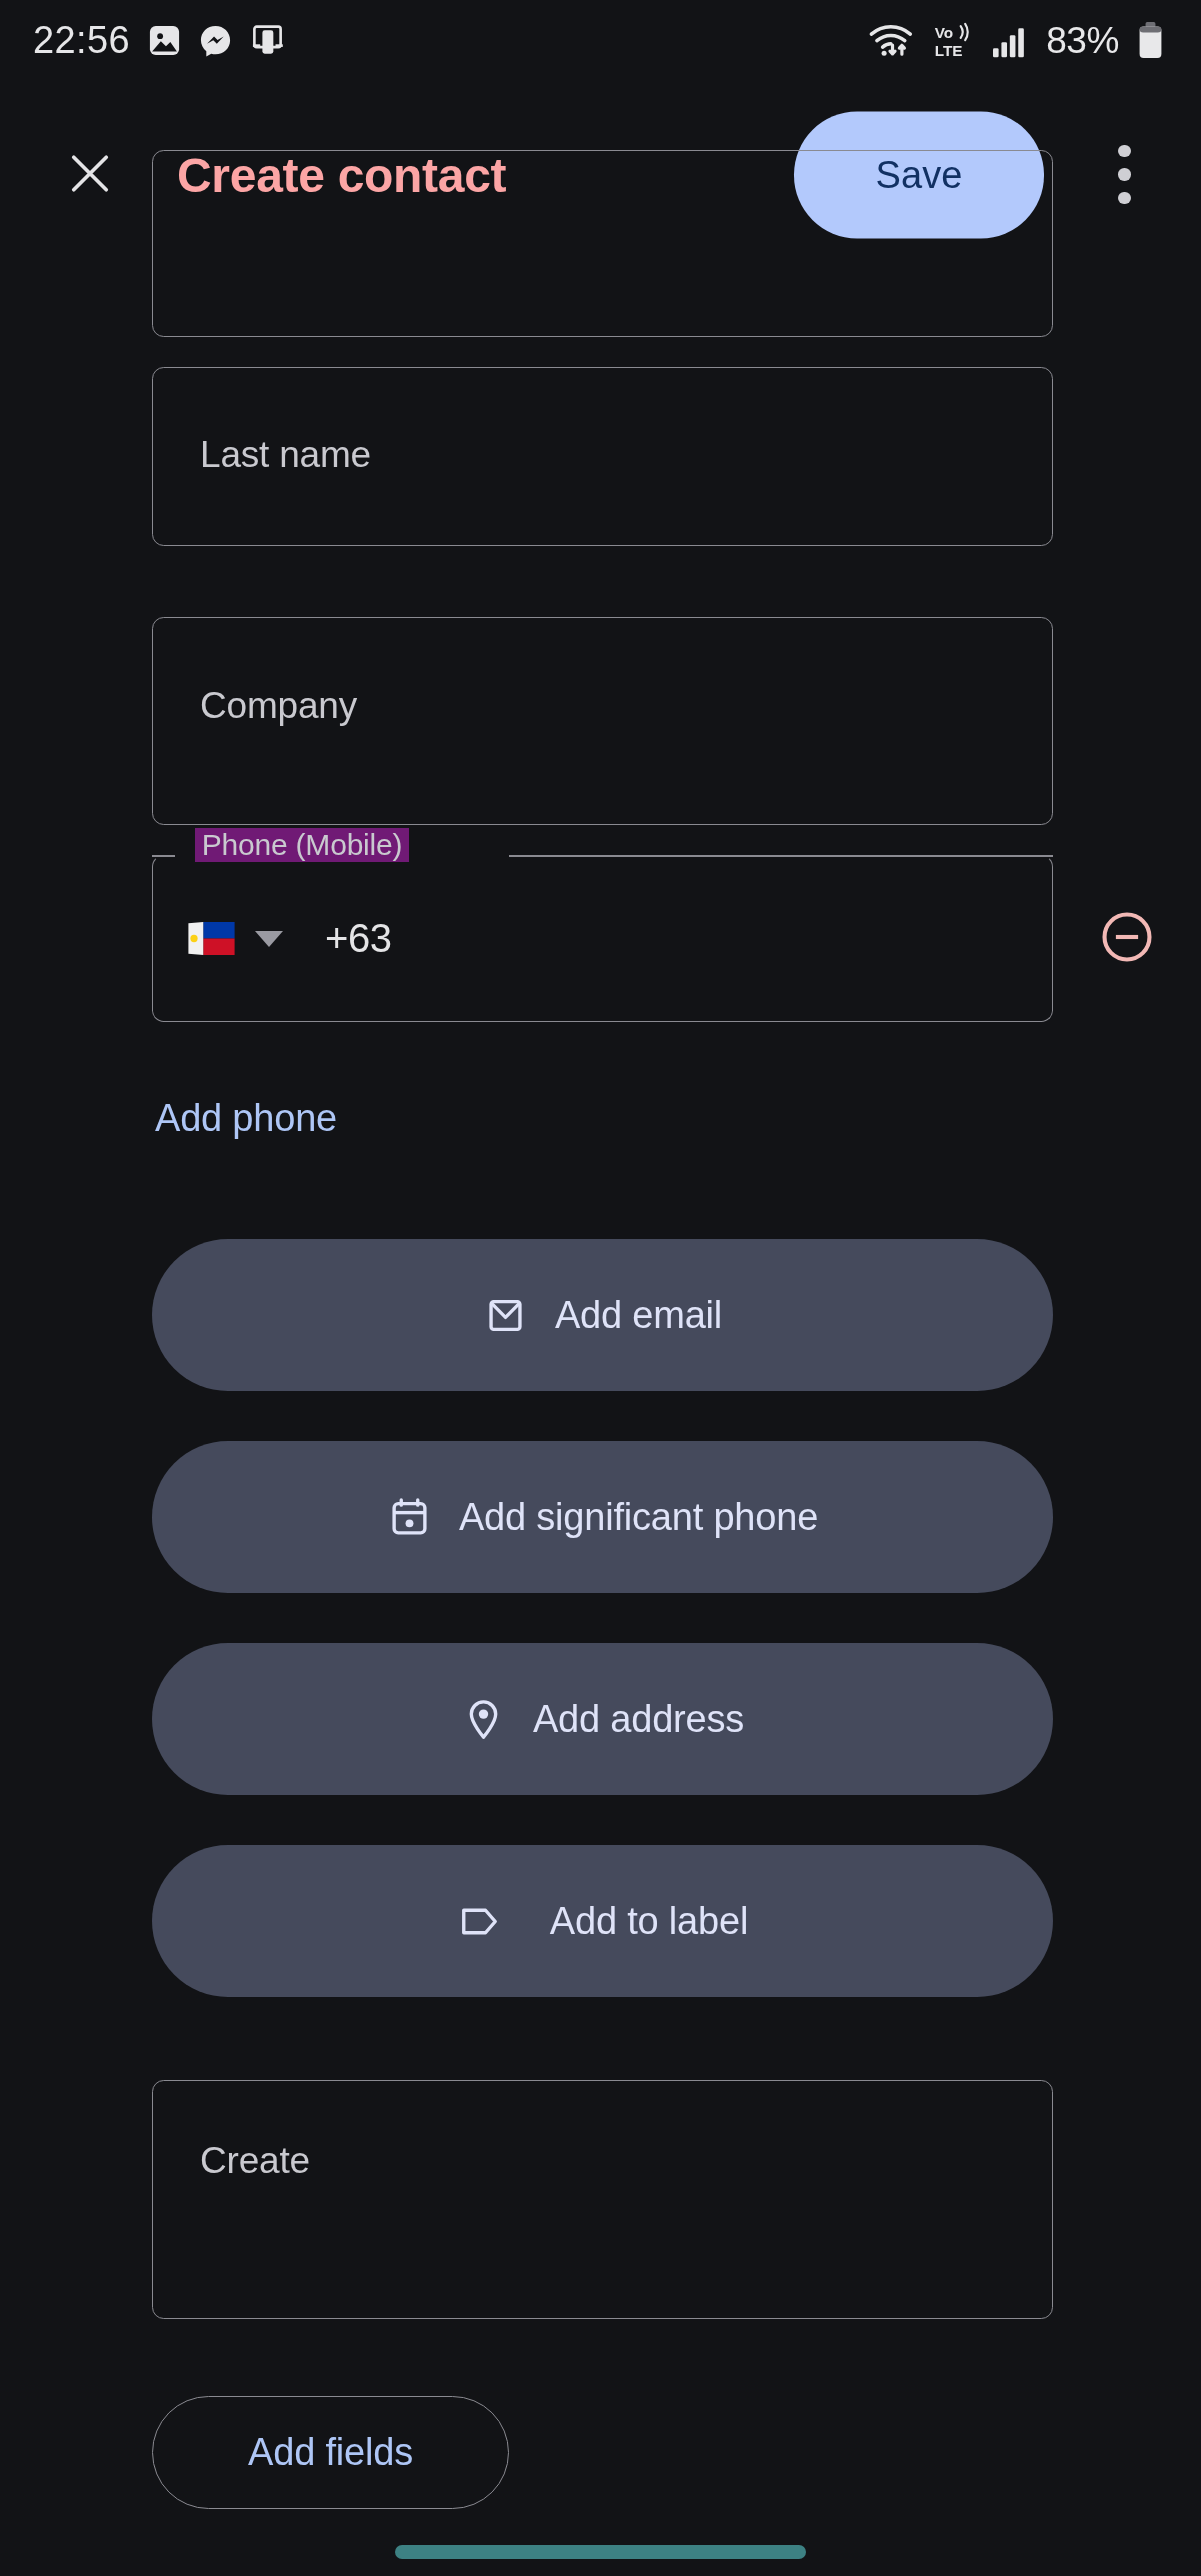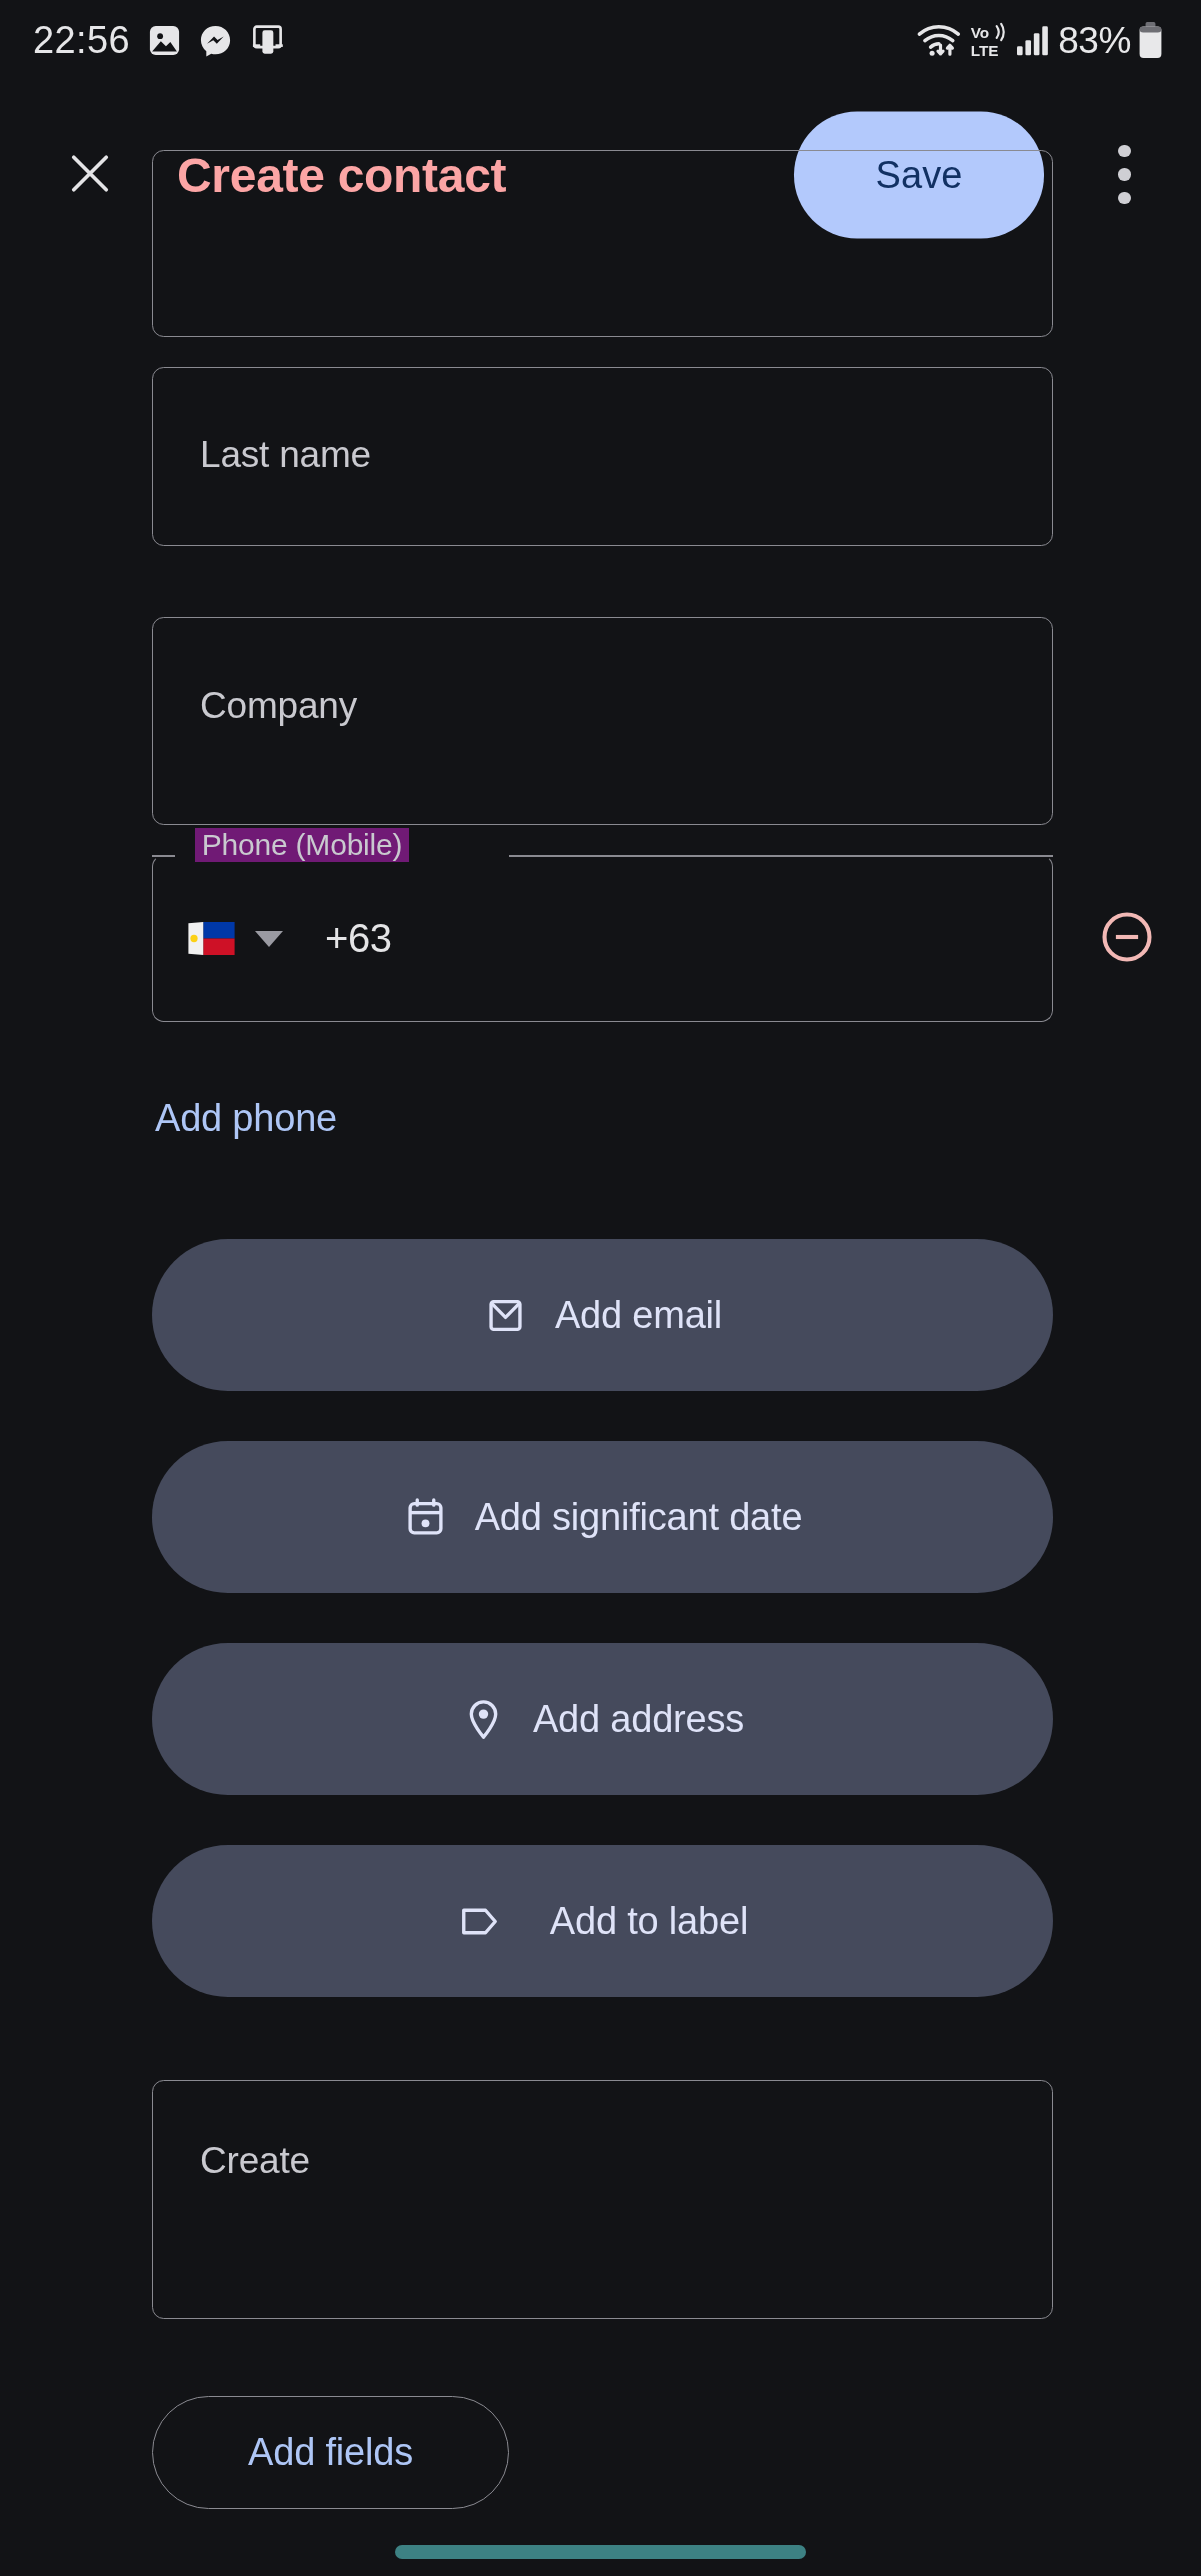--- a/index.html
+++ b/index.html
@@ -21,21 +21,21 @@
     width:1201px; height:80px;
     display:flex; align-items:center;
     justify-content:space-between;
     padding:0 37px 0 33px;
   }
   .sb-left { display:flex; align-items:center; gap:16.7px; }
   .sb-time {
     color:#e6e6e8; font-size:38px; font-weight:400;
     letter-spacing:0.4px; line-height:1;
   }
-  .sb-right { display:flex; align-items:center; gap:6px; }
+  .sb-right { display:flex; align-items:flex-end; gap:18px; }
   .sb-batt-text {
     color:#e8e8ea; font-size:37px; font-weight:500;
     letter-spacing:-0.4px; line-height:1;
   }
   .ic { display:block; }
 
   
   .appbar {
     position:absolute; top:108px; left:0;
     width:1201px; height:133px;
@@ -352,21 +352,21 @@
 
     <div class="pill" id="btn-date">
       <span class="ico">
         <svg width="45" height="45" viewBox="0 0 24 24">
           <rect x="3.8" y="4.6" width="16.4" height="15.6" rx="2.2" fill="none" stroke="#dfe3f8" stroke-width="1.8"></rect>
           <path d="M3.8 9.4 H20.2" stroke="#dfe3f8" stroke-width="1.8"></path>
           <path d="M7.6 2.6 V5.4 M16.4 2.6 V5.4" stroke="#dfe3f8" stroke-width="1.8" stroke-linecap="round"></path>
           <circle cx="12" cy="15.1" r="2.1" fill="#dfe3f8"></circle>
         </svg>
       </span>
-      <span class="lbl">Add significant date</span>
+      <span class="lbl">Add significant phone</span>
     </div>
 
     <div class="pill" id="btn-address">
       <span class="ico">
         <svg width="45" height="45" viewBox="0 0 24 24">
           <path d="M12 2.6c-3.6 0-6.5 2.9-6.5 6.5 0 4.7 6.5 12.3 6.5 12.3s6.5-7.6 6.5-12.3c0-3.6-2.9-6.5-6.5-6.5z" fill="none" stroke="#dfe3f8" stroke-width="1.8" stroke-linejoin="round"></path>
           <circle cx="12" cy="9.1" r="2.5" fill="#dfe3f8"></circle>
         </svg>
       </span>
       <span class="lbl">Add address</span>

